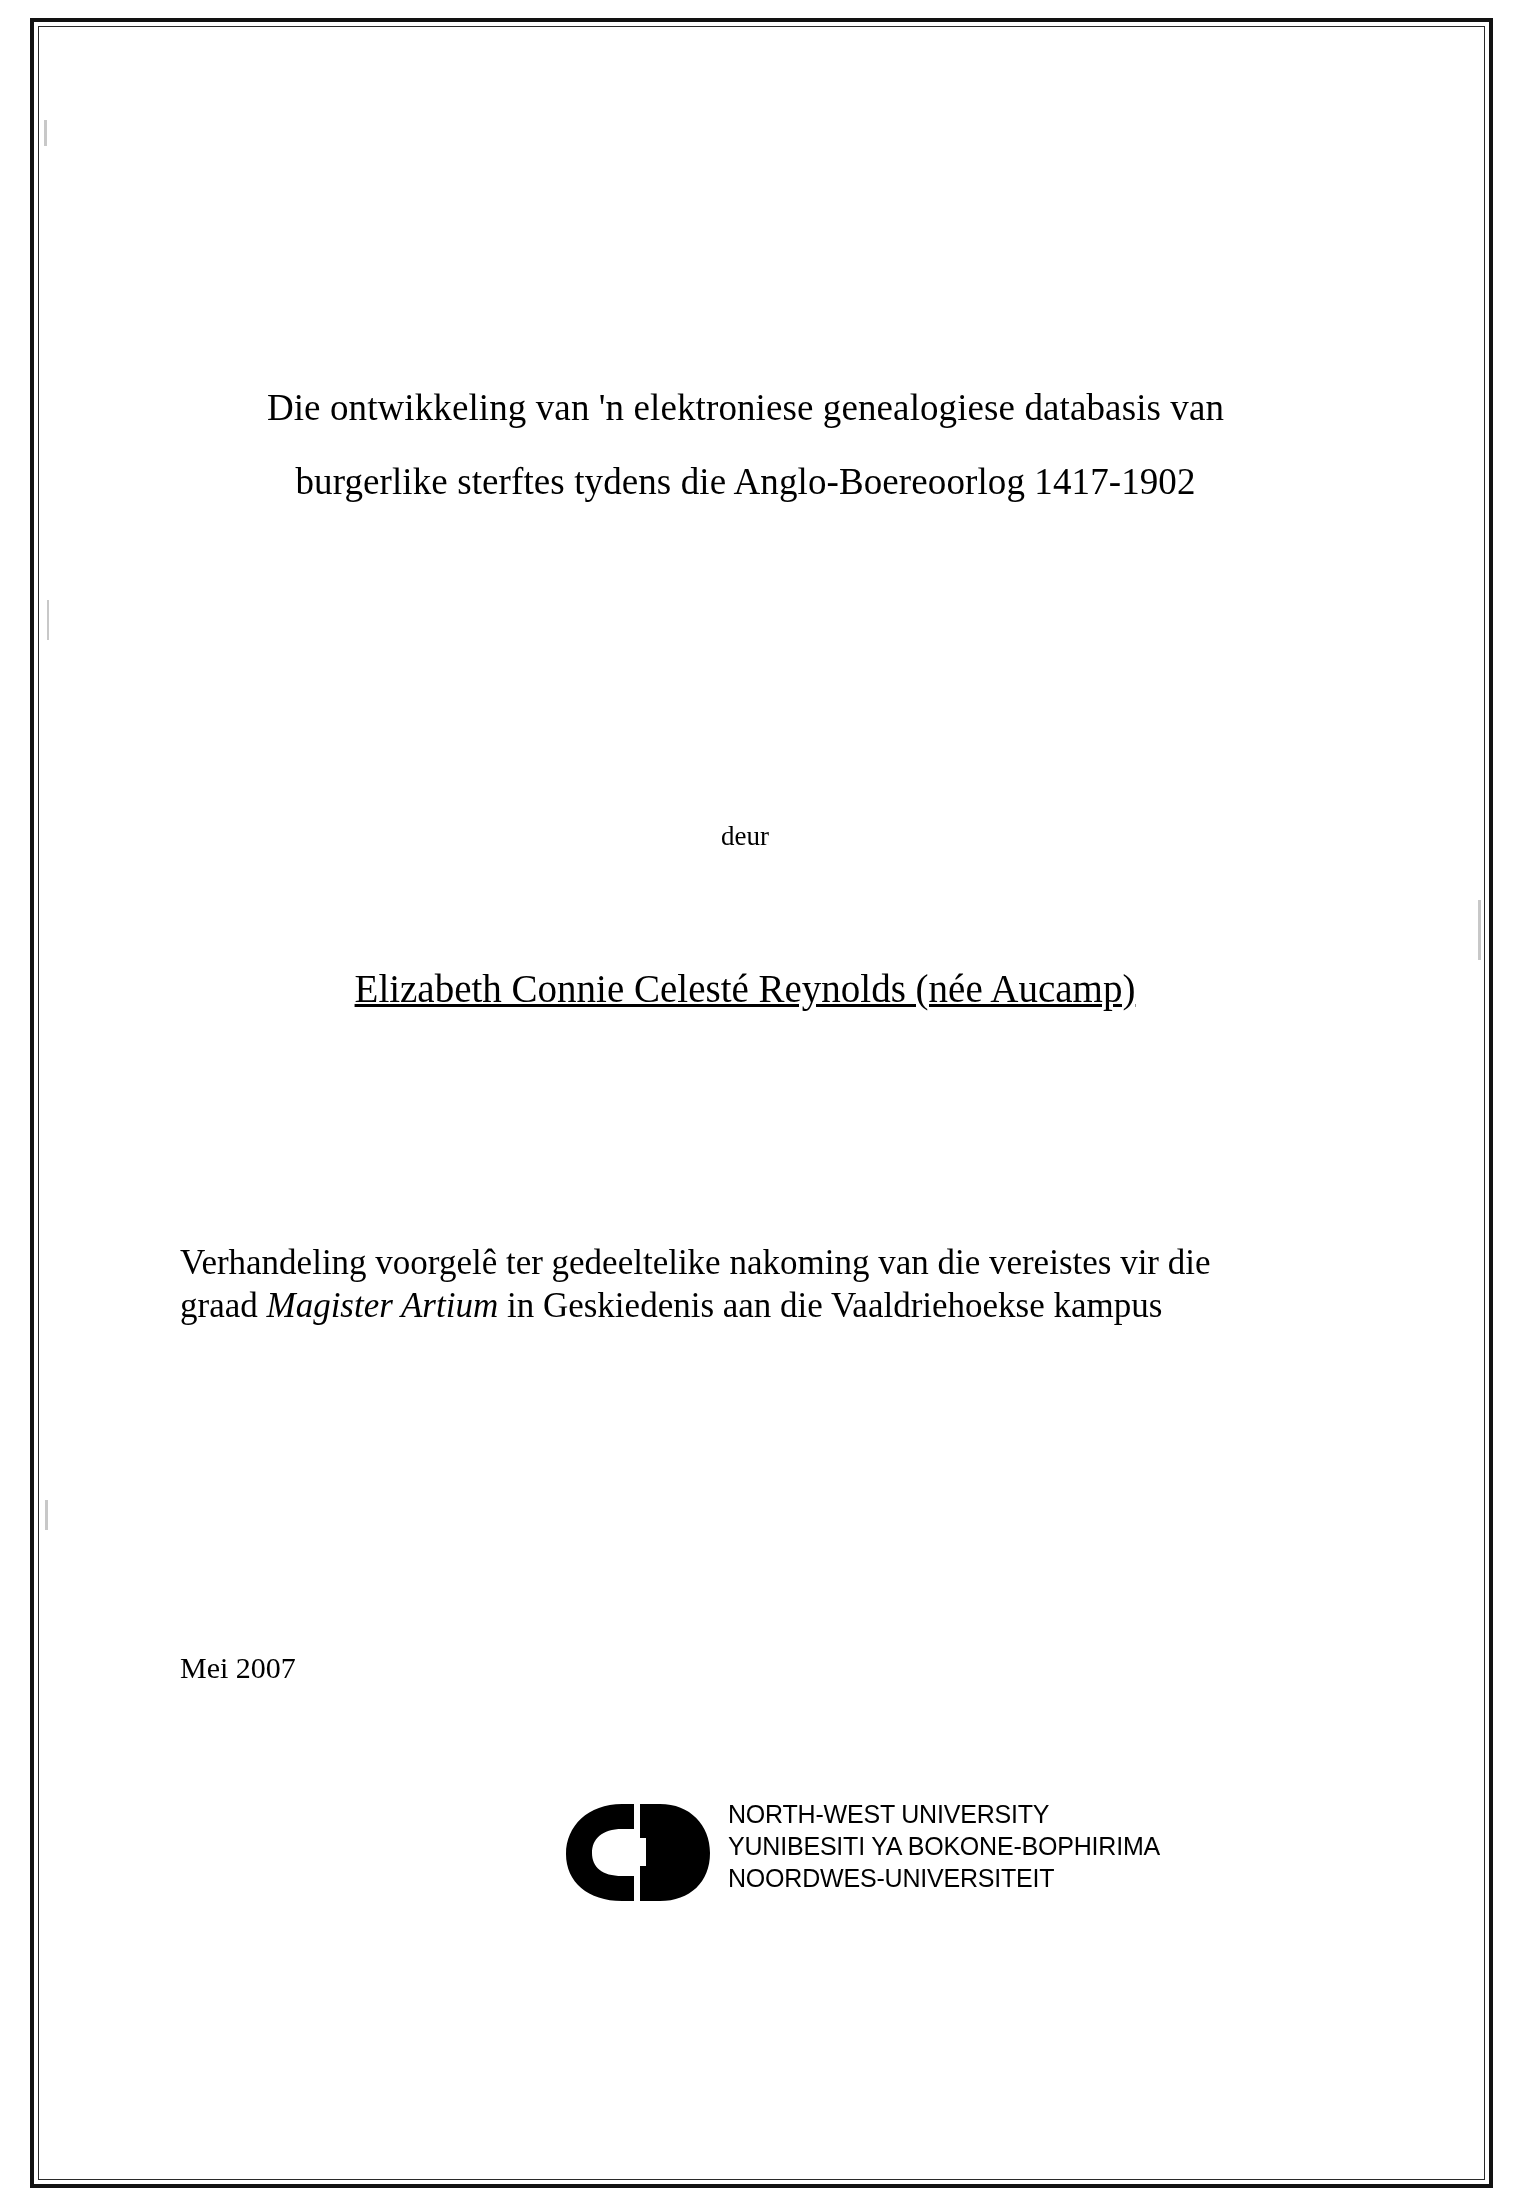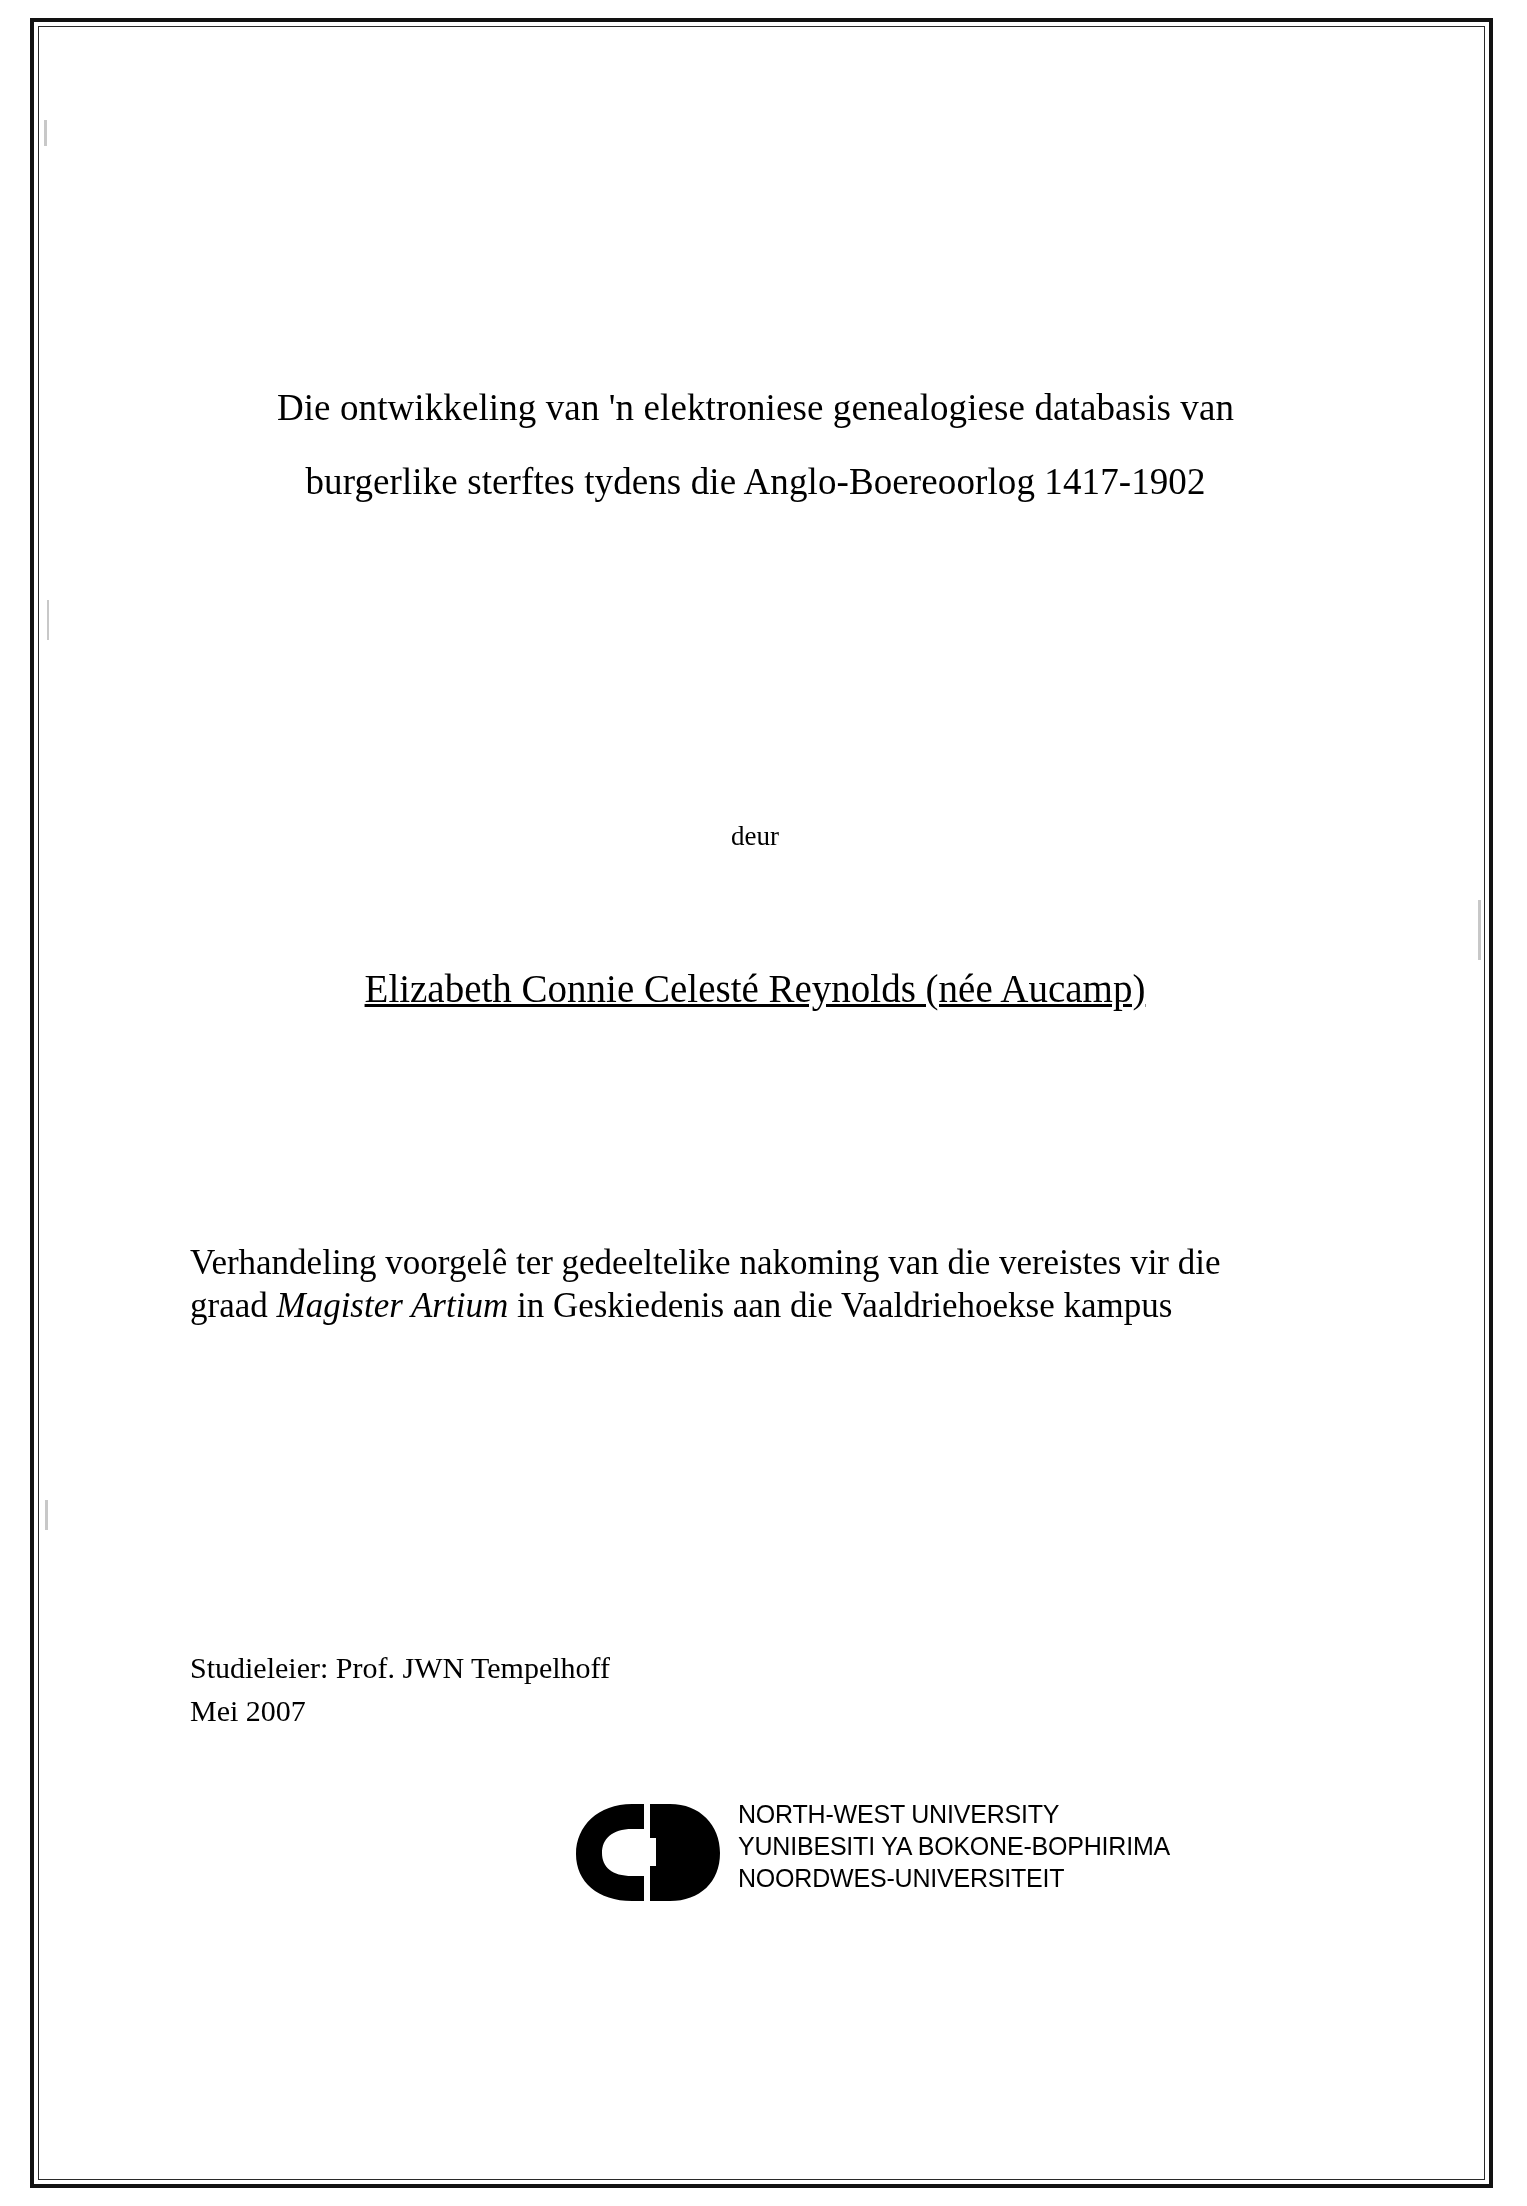--- a/index.html
+++ b/index.html
@@ -43,21 +43,21 @@
     top: 26px;
     width: 1447px;
     height: 2154px;
     border: 1px solid #2a2a2a;
     background: #ffffff;
     box-sizing: border-box;
   }
 
   .content {
     position: absolute;
-    left: 150px;
+    left: 140px;
     top: 26px;
     width: 1210px;
     height: 2154px;
     box-sizing: border-box;
   }
 
   .title-block {
     position: absolute;
     top: 345px;
     left: 18px;
@@ -175,21 +175,20 @@
     <div class="deur">deur</div>
 
     <div class="author">Elizabeth Connie Celesté Reynolds (née Aucamp)</div>
 
     <div class="statement">
       <div class="just">Verhandeling voorgelê ter gedeeltelike nakoming van die vereistes vir die</div>
       <div class="nojust"><span>graad </span><i>Magister Artium</i><span> in Geskiedenis aan die Vaaldriehoekse kampus</span></div>
     </div>
 
     <div class="supervisor">
-      <div>Studieleier: Prof. JWN Tempelhoff</div>
       <div>Mei 2007</div>
     </div>
 
     <div class="logo-block">
       <span class="logo-mark">
         <svg width="160" height="105" viewBox="0 0 160 105" xmlns="http://www.w3.org/2000/svg" aria-hidden="true">
 
           <path d="M62 4 C28 4 6 26 6 54 C6 82 28 101 62 101 L74 101 L74 76 L62 76 C42 76 32 67 32 53 C32 39 42 29 62 29 L74 29 L74 4 Z" fill="#000000"></path>
           <path d="M80 4 L80 101 L100 101 C130 101 150 82 150 53 C150 25 130 4 100 4 Z M104 29 L104 76 C118 74 124 65 124 53 C124 40 118 31 104 29 Z" fill="#000000"></path>
           <rect x="74" y="38" width="12" height="28" fill="#ffffff"></rect>

